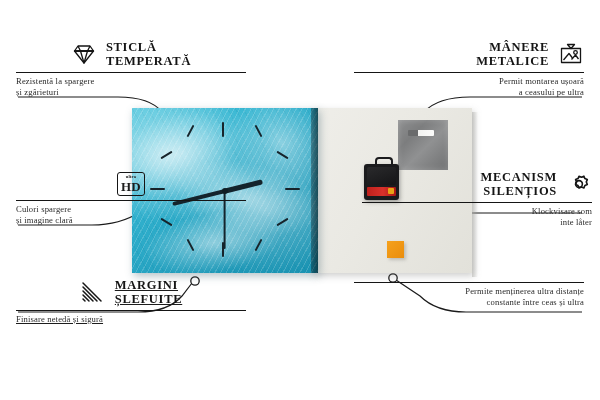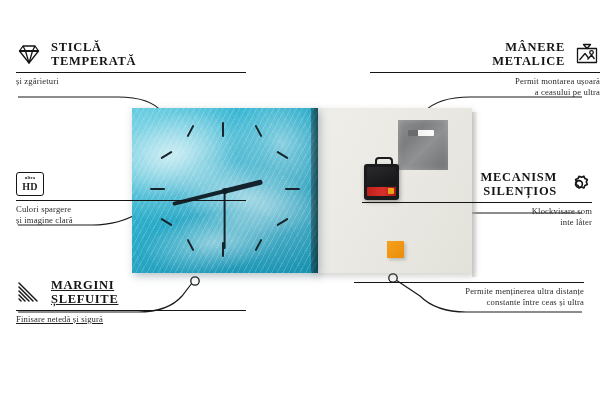--- a/index.html
+++ b/index.html
@@ -90,47 +90,47 @@
   .tick{position:absolute;background:#17242b;border-radius:1px;}
 
   .hand{position:absolute;transform-origin:bottom center;border-radius:2px;}
   .hand-hour{left:50%;bottom:50%;width:5px;height:38px;background:#14242c;margin-left:-2.5px;transform:rotate(76deg);}
   .hand-min{left:50%;bottom:50%;width:4px;height:54px;background:#14242c;margin-left:-2px;transform:rotate(-104deg);}
   .hand-sec{left:50%;bottom:50%;width:1.6px;height:58px;background:#14242c;margin-left:-.8px;transform:rotate(180deg);}
   .hand-cap{position:absolute;left:50%;top:50%;width:6px;height:6px;margin:-3px 0 0 -3px;border-radius:50%;background:#0f1d24;}
 
   
   .callout{position:absolute;width:230px;}
-  .callout .head{display:flex;align-items:center;gap:9px;}
+  .callout .head{display:flex;align-items:center;gap:9px;justify-content:center;}
   .callout.right .head{justify-content:flex-end;}
   .title{
     font-size:12.5px;font-weight:700;letter-spacing:.7px;line-height:1.12;
     text-transform:uppercase;color:#151515;
   }
   .callout.left .title{text-align:left;}
   .callout.right .title{text-align:right;}
   .rule{height:1px;background:#151515;margin:4px 0 3px;}
   .desc{
     font-size:8.6px;line-height:1.33;color:#2a2a2a;letter-spacing:.15px;
   }
   .callout.right .desc{text-align:right;}
 
   .icon{width:26px;height:24px;flex:0 0 auto;display:block;}
   .hd-badge{
     width:26px;height:22px;border:1.4px solid #151515;border-radius:3px;
     display:flex;flex-direction:column;align-items:center;justify-content:center;
     line-height:1;flex:0 0 auto;
   }
   .hd-badge .u{font-size:4.6px;letter-spacing:.2px;font-weight:700;}
-  .hd-badge .h{font-size:10px;font-weight:700;letter-spacing:.3px;margin-top:.5px;}
+  .hd-badge .h{font-size:13px;font-weight:700;letter-spacing:.3px;margin-top:.5px;}
 
   .c-glass{left:16px;top:40px;}
   .c-print{left:16px;top:172px;}
   .c-edges{left:16px;top:278px;text-decoration:underline;}
-  .c-handles{left:370px;top:40px;}
+  .c-handles{left:354px;top:40px;}
   .c-mech{left:362px;top:170px;}
   .c-spacer{left:354px;top:278px;}
 
   svg.conn{position:absolute;left:0;top:0;width:600px;height:400px;overflow:visible;pointer-events:none;}
 </style>
 </head>
 <body>
 
 <div id="stage">
 
@@ -201,20 +201,21 @@
           <path d="M7 4 L9.5 9 L13 21 L16.5 9 L19 4"></path>
           <path d="M3.5 9 L22.5 9"></path>
         </g>
       </svg>
       <div>
         <div class="title">STICLĂ</div>
         <div class="title">TEMPERATĂ</div>
       </div>
     </div>
     <div class="rule"></div>
+    <div class="desc">Rezistentă la spargere</div>
     <div class="desc">și zgârieturi</div>
   </div>
 
   <div class="callout left c-print">
     <div class="head">
       <div class="hd-badge">
         <span class="u">ultra</span>
         <span class="h">HD</span>
       </div>
     </div>

